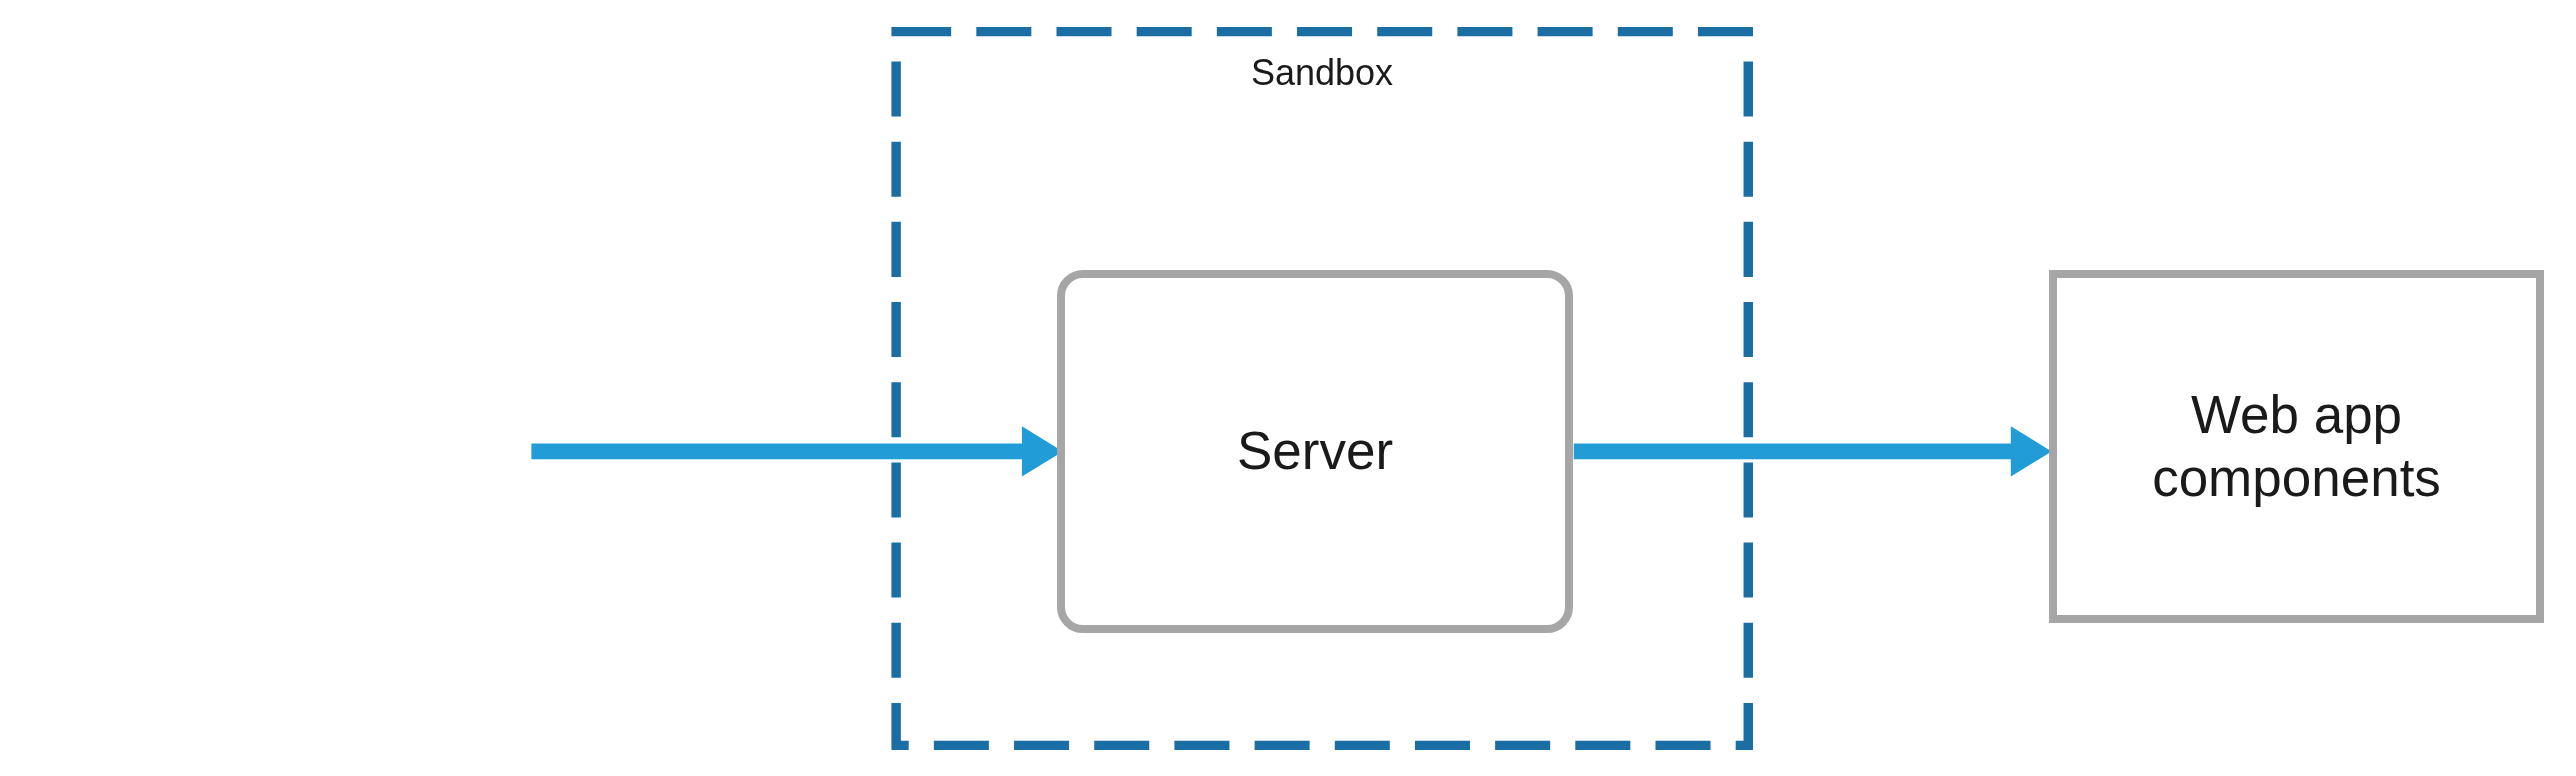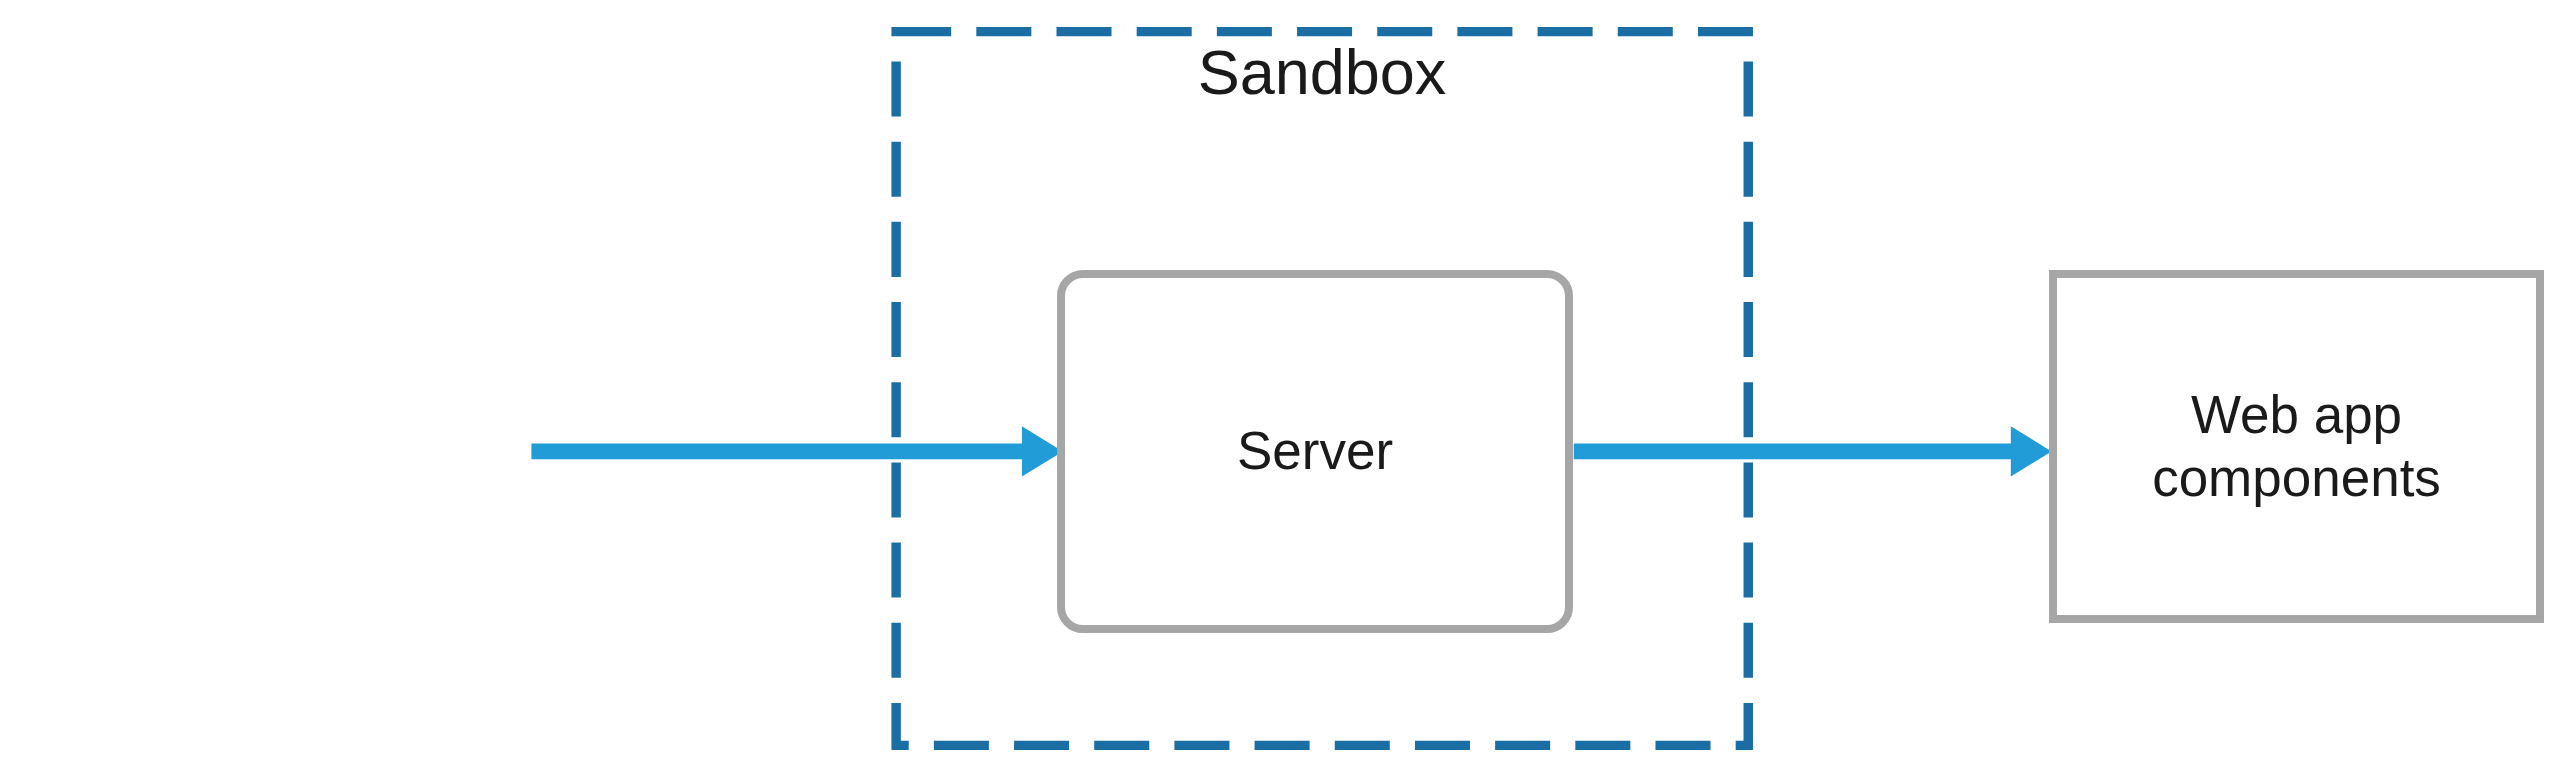--- a/index.html
+++ b/index.html
@@ -46,21 +46,21 @@
   .node-server{ left:1057px; top:270px; width:516px; height:363px;border-radius:26px; }
   .node-webapp{ left:2049px; top:270px; width:495px; height:353px; }
   .node-webapp .node-label{ max-width:330px; }
   .sandbox-label{
     position:absolute;
     left:896px;
     top:41px;
     width:852px;
     text-align:center;
     color:var(--text);
-    font-size:63px;
+    font-size:36px;
     line-height:63px;
   }
   .sandbox-rect{
     fill:none;
     stroke:var(--sandbox-border-blue);
     stroke-width:12;
     stroke-dasharray:70 32;
   }
   .arrow-shaft{
     stroke:var(--arrow-blue);

